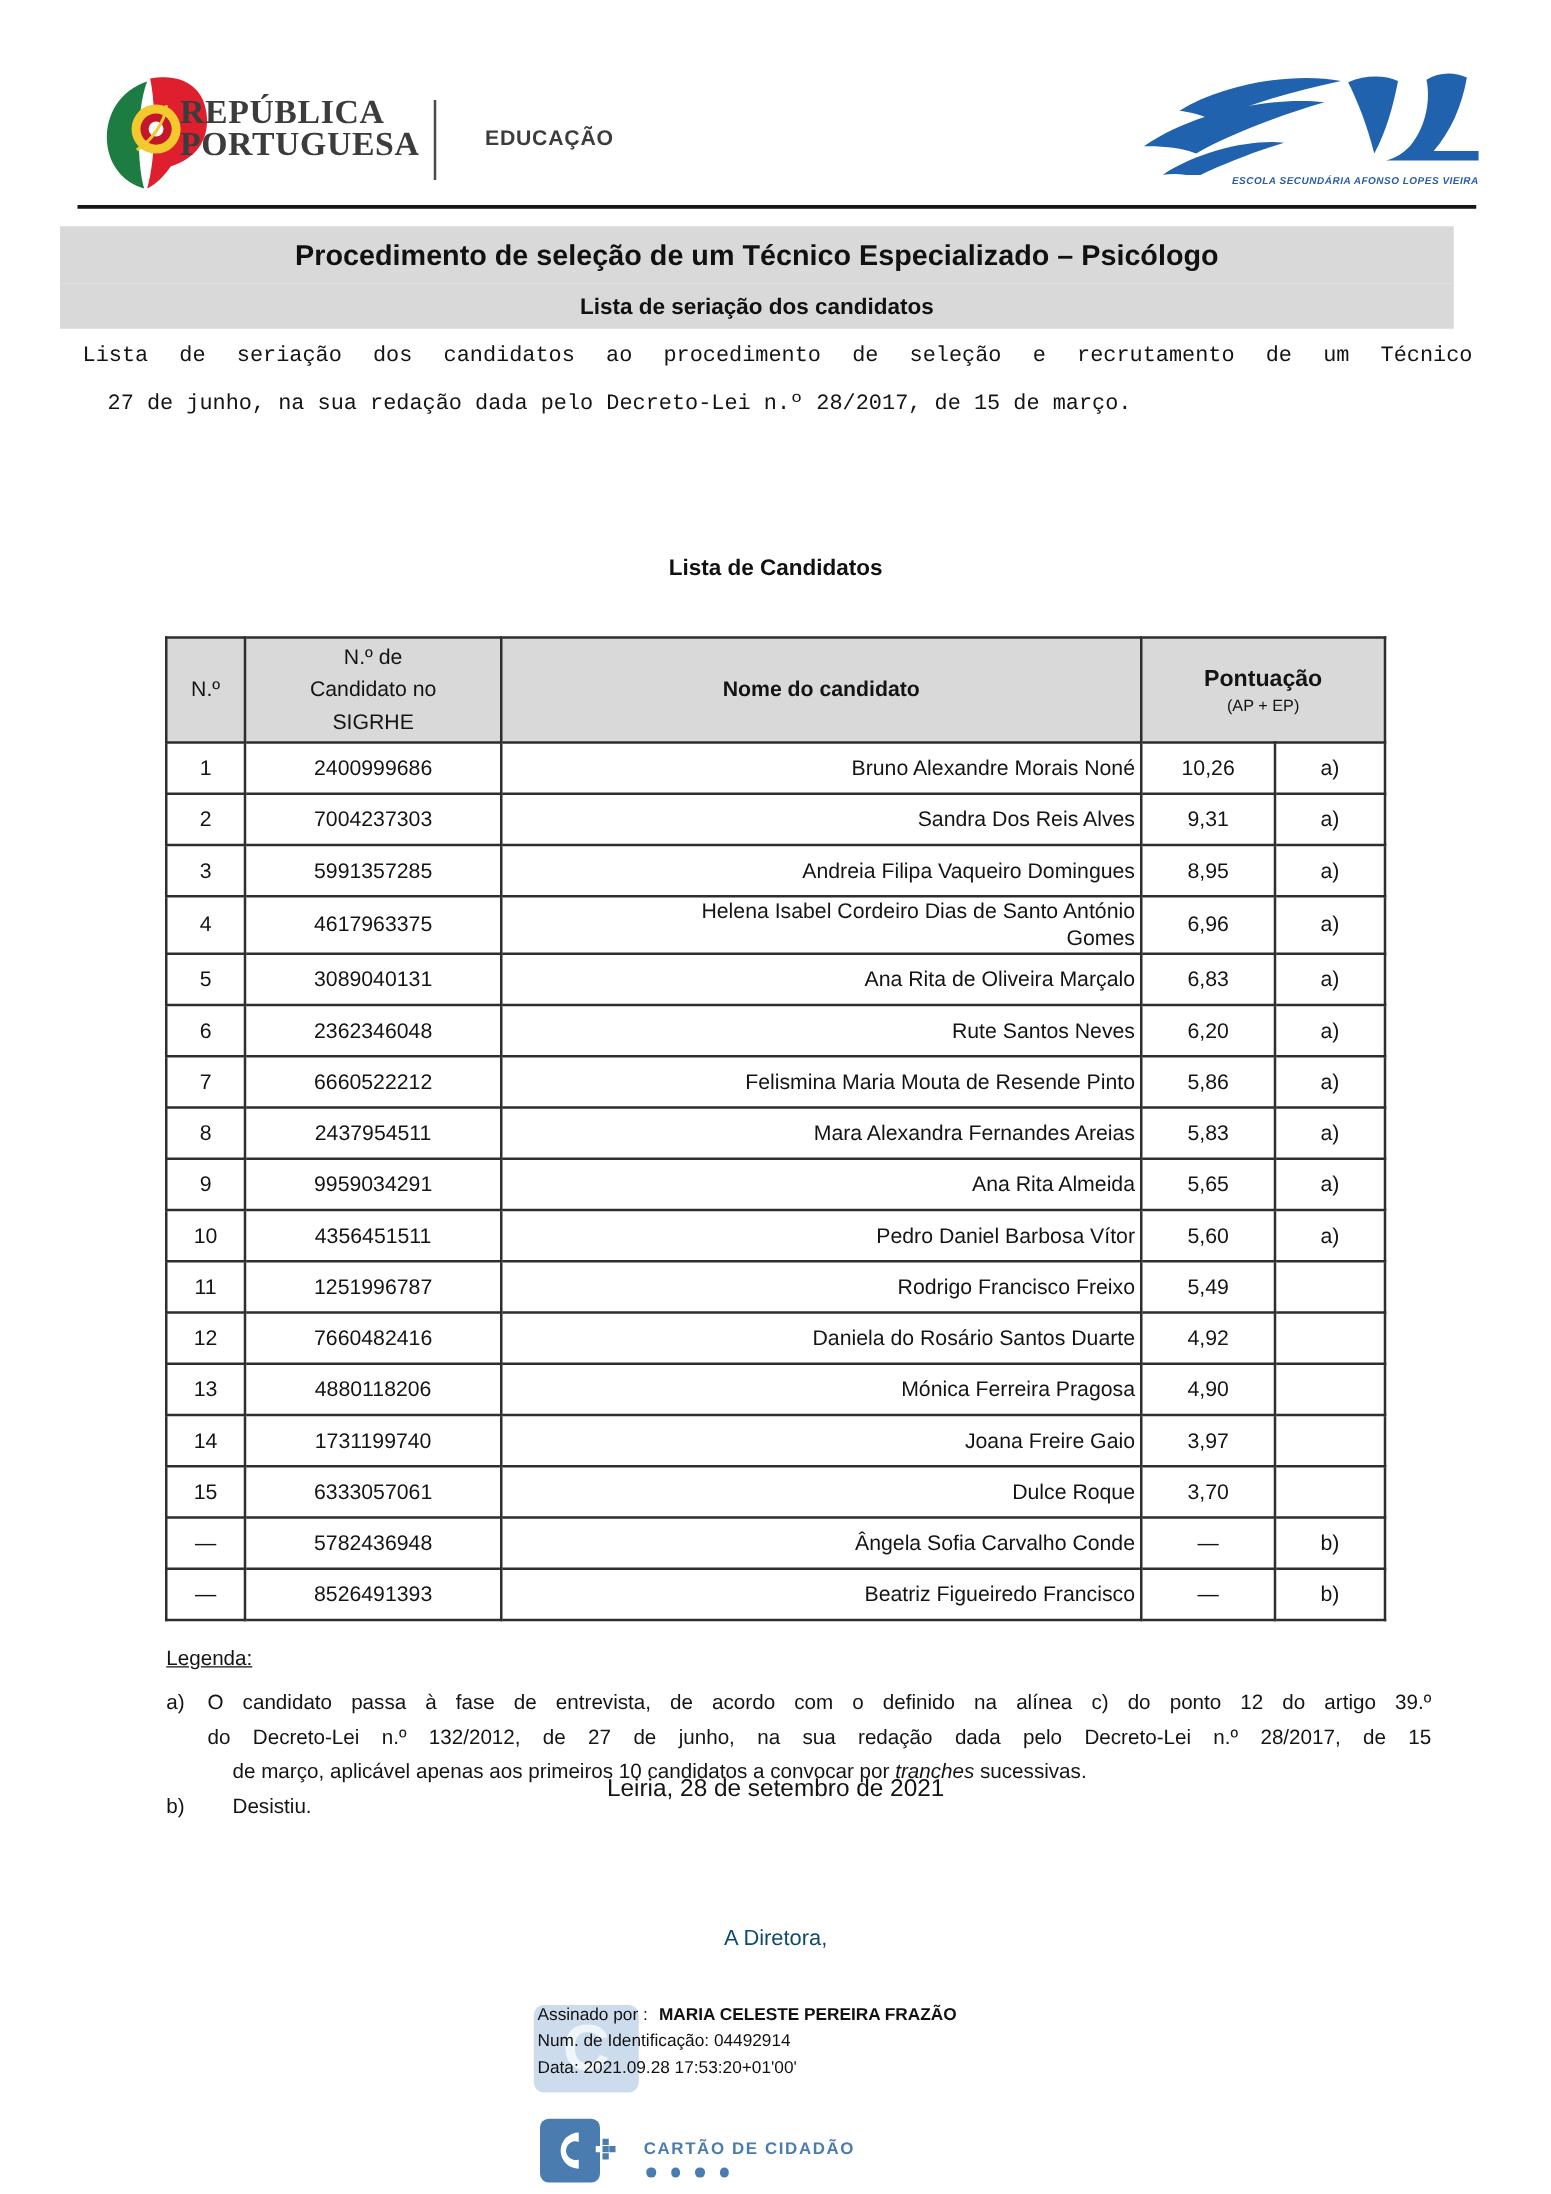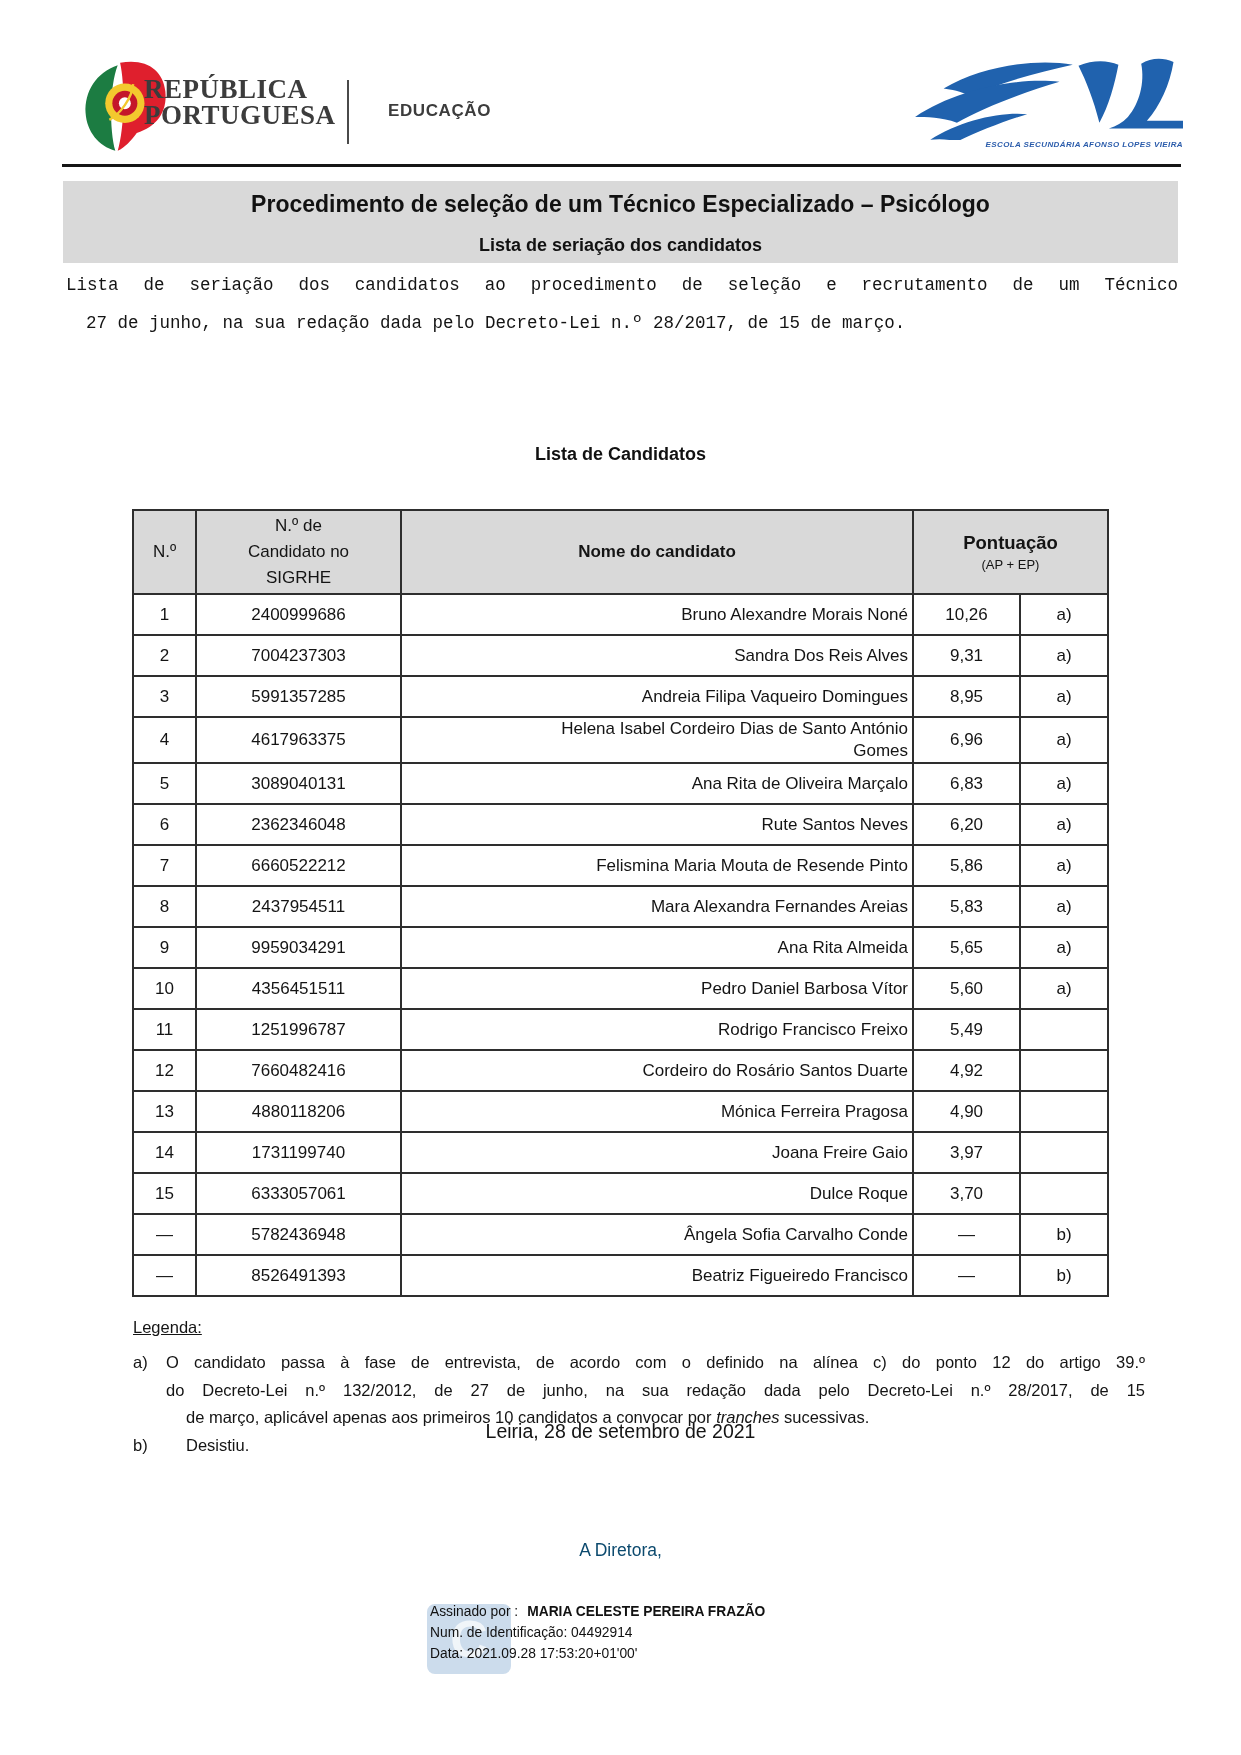--- a/index.html
+++ b/index.html
@@ -13,21 +13,21 @@
   .hdr-divider{position:absolute;left:347px;top:80px;width:2px;height:64px;background:#4a4a4a;}
   .ministry{position:absolute;left:371px;top:101px;font-size:17px;font-weight:bold;
             letter-spacing:.6px;color:#3c3c3c;padding-left:17px;}
   .school-logo{position:absolute;left:898px;top:56px;}
   .school-caption{position:absolute;left:898px;top:140px;width:285px;text-align:right;
             padding-right:10px;font-size:8px;font-style:italic;font-weight:bold;
             color:#2b5cab;letter-spacing:.4px;}
   .hdr-rule{position:absolute;left:62px;top:164px;width:1119px;height:2.5px;background:#161616;}
 
   
-  .banner{position:absolute;left:63px;top:181px;width:1115px;}
+  .banner{position:absolute;left:48px;top:181px;width:1115px;}
   .banner-title{background:#d9d9d9;height:46px;display:flex;align-items:center;
             justify-content:center;font-size:23px;font-weight:bold;color:#111;}
   .banner-sub{background:#d9d9d9;height:36px;margin-top:0;display:flex;align-items:center;
             justify-content:center;font-size:18px;font-weight:bold;color:#111;}
 
   
   .intro{position:absolute;left:66px;top:267px;width:1112px;font-size:17.5px;
          line-height:37.5px;color:#141414;font-family:Liberation Mono, monospace;}
   .jline{text-align:justify;text-align-last:justify;}
   .lline{text-align:left;margin-left:20px;}
@@ -218,21 +218,21 @@
           <tr>
             <td class="td-num">11</td>
             <td class="td-sigrhe">1251996787</td>
             <td class="td-name">Rodrigo Francisco Freixo</td>
             <td class="td-score">5,49</td>
             <td class="td-note"></td>
           </tr>
           <tr>
             <td class="td-num">12</td>
             <td class="td-sigrhe">7660482416</td>
-            <td class="td-name">Cordeiro do Rosário Santos Duarte</td>
+            <td class="td-name">Daniela do Rosário Santos Duarte</td>
             <td class="td-score">4,92</td>
             <td class="td-note"></td>
           </tr>
           <tr>
             <td class="td-num">13</td>
             <td class="td-sigrhe">4880118206</td>
             <td class="td-name">Mónica Ferreira Pragosa</td>
             <td class="td-score">4,90</td>
             <td class="td-note"></td>
           </tr>
@@ -287,14 +287,36 @@
   <div class="place-date">Leiria, 28 de setembro de 2021</div>
   <div class="director">A Diretora,</div>
 
   <div class="sig">
     <div class="sig-watermark">C</div>
     <div class="sig-line"><span>Assinado por :</span><span class="sig-name">MARIA CELESTE PEREIRA FRAZÃO</span></div>
     <div class="sig-line">Num. de Identificação: 04492914</div>
     <div class="sig-line">Data: 2021.09.28 17:53:20+01'00'</div>
   </div>
 
+  <div class="card-logo">
+    <svg width="68" height="53" viewBox="0 0 68 53">
+      <rect x="0" y="1" width="48" height="51" rx="7" fill="#4a7cb0"></rect>
+      <path d="M31 12 A 14.5 14.5 0 1 0 31 41 L 31 33.5 A 7.5 7.5 0 1 1 31 19.5 Z" fill="#ffffff"></path>
+      <g fill="#4a7cb0">
+        <rect x="50" y="17" width="5" height="5"></rect>
+        <rect x="44.6" y="22.8" width="5" height="5" fill="#ffffff"></rect>
+        <rect x="50" y="22.8" width="5" height="5"></rect>
+        <rect x="55.4" y="22.8" width="5" height="5"></rect>
+        <rect x="50" y="28.6" width="5" height="5"></rect>
+      </g>
+    </svg>
+    <div class="card-text-block">
+      <div class="card-text">CARTÃO DE CIDADÃO</div>
+      <div class="card-dots">
+        <span></span>
+          <span></span>
+          <span></span>
+          <span></span>
+      </div>
+    </div>
+  </div>
 
 </div>
 
 </body></html>

